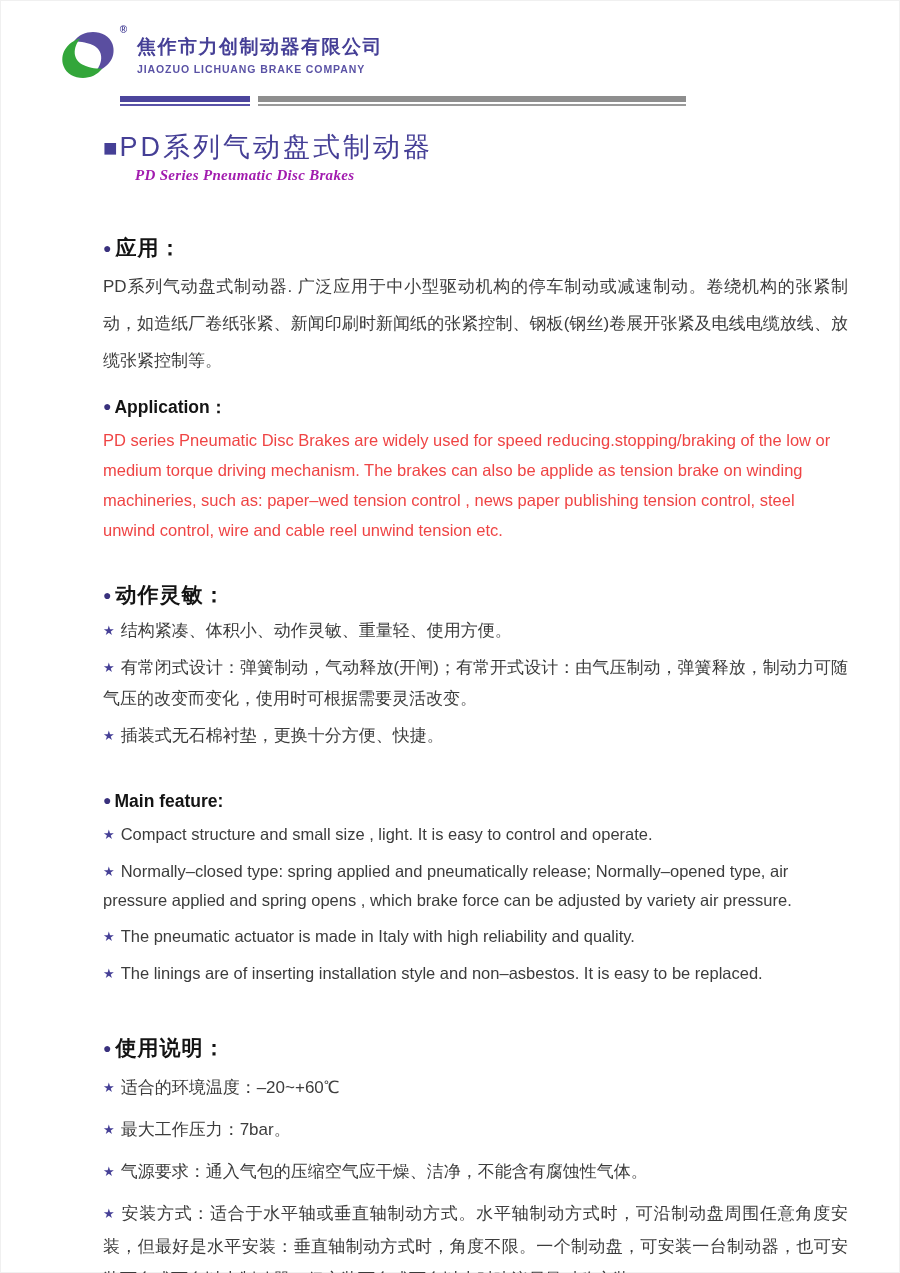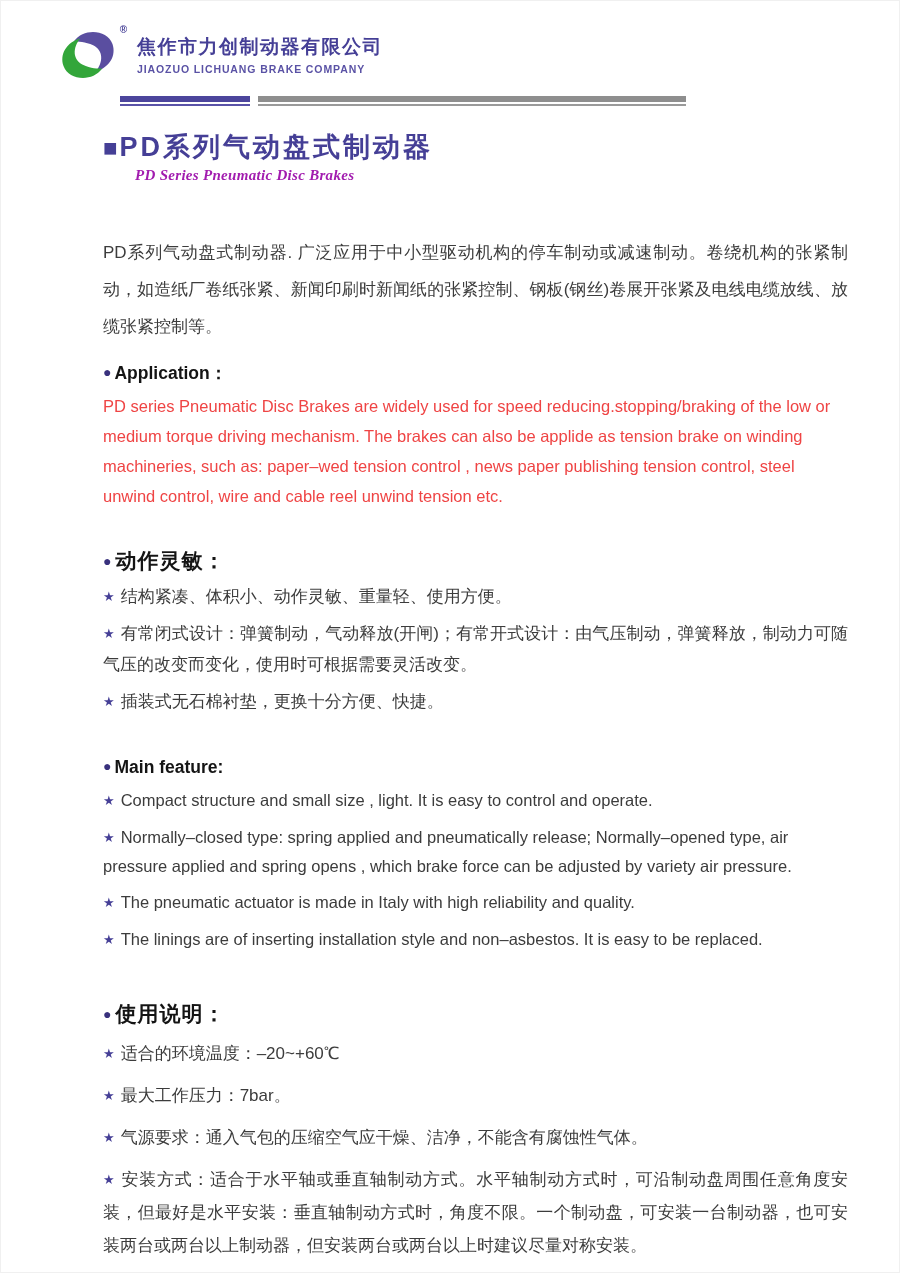--- a/index.html
+++ b/index.html
@@ -30,21 +30,21 @@
   .seg { height:6px; position:relative; }
   .seg::after { content:""; position:absolute; left:0; right:0; top:8px; height:2px; }
   .seg-purple { width:130px; background:#4c459c; }
   .seg-purple::after { background:#5a53a8; }
   .seg-gray { width:428px; background:#8e8e8e; }
   .seg-gray::after { background:#9a9a9a; }
   
   .main { margin-left:103px; width:745px; }
   .title-block { margin-top:30px; }
   .title-zh {
-    font-size:27px; font-weight:bold; color:#453f96; letter-spacing:3px; line-height:1.15;
+    font-size:27px; font-weight:normal; color:#453f96; letter-spacing:3px; line-height:1.15;
   }
   .title-square { font-size:24px; margin-right:2px; letter-spacing:0; }
   .title-en {
     font-family:"Liberation Serif", serif; font-weight:bold; font-size:15px;
     color:#a21caf; margin:4px 0 0 32px; letter-spacing:0.3px;font-style:italic;
   }
   
   .section-heading-zh { font-size:21px; font-weight:bold; color:#141414; letter-spacing:1px; }
   .section-heading-en { font-size:17.5px; font-weight:bold; color:#141414; }
   .dot { color:#39317d; font-size:14px; margin-right:3px; vertical-align:2px; }
@@ -90,20 +90,23 @@
   <div class="main">
 
     <div class="title-block">
       <div class="title-zh">
         <span class="title-square">■</span><span>PD系列气动盘式制动器</span>
       </div>
       <div class="title-en">PD Series Pneumatic Disc Brakes</div>
     </div>
 
     <div class="sec-app-zh">
+      <div class="section-heading-zh">
+        <span class="dot">●</span><span>应用：</span>
+      </div>
       <div class="body-zh">PD系列气动盘式制动器. 广泛应用于中小型驱动机构的停车制动或减速制动。卷绕机构的张紧制动，如造纸厂卷纸张紧、新闻印刷时新闻纸的张紧控制、钢板(钢丝)卷展开张紧及电线电缆放线、放缆张紧控制等。</div>
     </div>
 
     <div class="sec-app-en">
       <div class="section-heading-en">
         <span class="dot">●</span><span>Application：</span>
       </div>
       <div class="body-en">PD series Pneumatic Disc Brakes are widely used for speed reducing.stopping/braking of the low or medium torque driving mechanism. The brakes can also be applide as tension brake on winding machineries, such as: paper–wed tension control , news paper publishing tension control, steel unwind control, wire and cable reel unwind tension etc.</div>
     </div>
 

